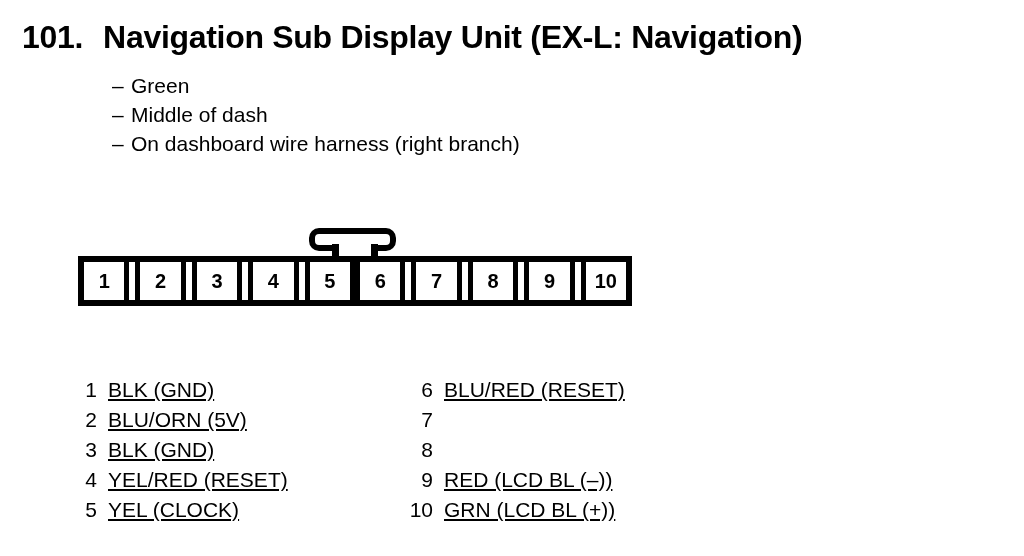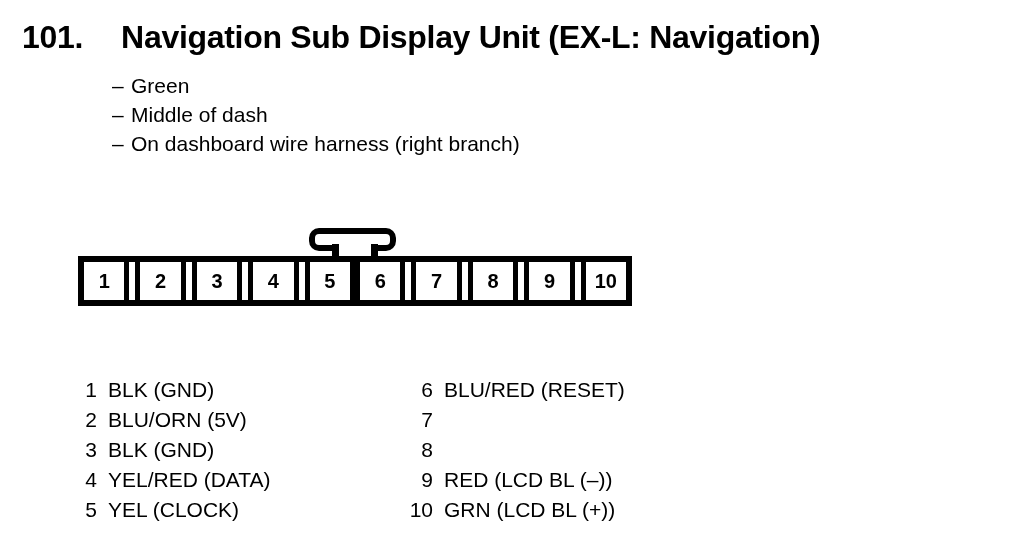--- a/index.html
+++ b/index.html
@@ -21,21 +21,21 @@
   
   .heading {
     position: absolute;
     left: 22px;
     top: 19px;
     font-size: 32px;
     font-weight: bold;
     letter-spacing: -0.3px;
     white-space: nowrap;
   }
-  .heading .ttl { margin-left: 38px; }
+  .heading .ttl { margin-left: 20px; }
 
   
   .notes {
     position: absolute;
     left: 112px;
     top: 71px;
     font-size: 21px;
     line-height: 29px;
   }
   .note { display: flex; }
@@ -106,21 +106,21 @@
     line-height: 30px;
   }
   .pincol.left  { left: 70px; }
   .pincol.right { left: 406px; }
   .prow { display: flex; white-space: nowrap; }
   .pnum {
     width: 27px;
     text-align: right;
     flex: 0 0 27px;
   }
-  .plabel { margin-left: 11px; }
+  .plabel { margin-left: 11px; text-decoration: underline; }
 </style>
 </head>
 <body>
 
 <div class="page">
 
   <div class="heading">
     <span class="num">101.</span><span class="ttl">Navigation Sub Display Unit (EX-L: Navigation)</span>
   </div>
 
@@ -164,21 +164,21 @@
     <div class="prow">
       <span class="pnum">2</span>
       <span class="plabel">BLU/ORN (5V)</span>
     </div>
     <div class="prow">
       <span class="pnum">3</span>
       <span class="plabel">BLK (GND)</span>
     </div>
     <div class="prow">
       <span class="pnum">4</span>
-      <span class="plabel">YEL/RED (DATA)</span>
+      <span class="plabel">YEL/RED (RESET)</span>
     </div>
     <div class="prow">
       <span class="pnum">5</span>
       <span class="plabel">YEL (CLOCK)</span>
     </div>
   </div>
 
   <div class="pincol right">
     <div class="prow">
       <span class="pnum">6</span>

